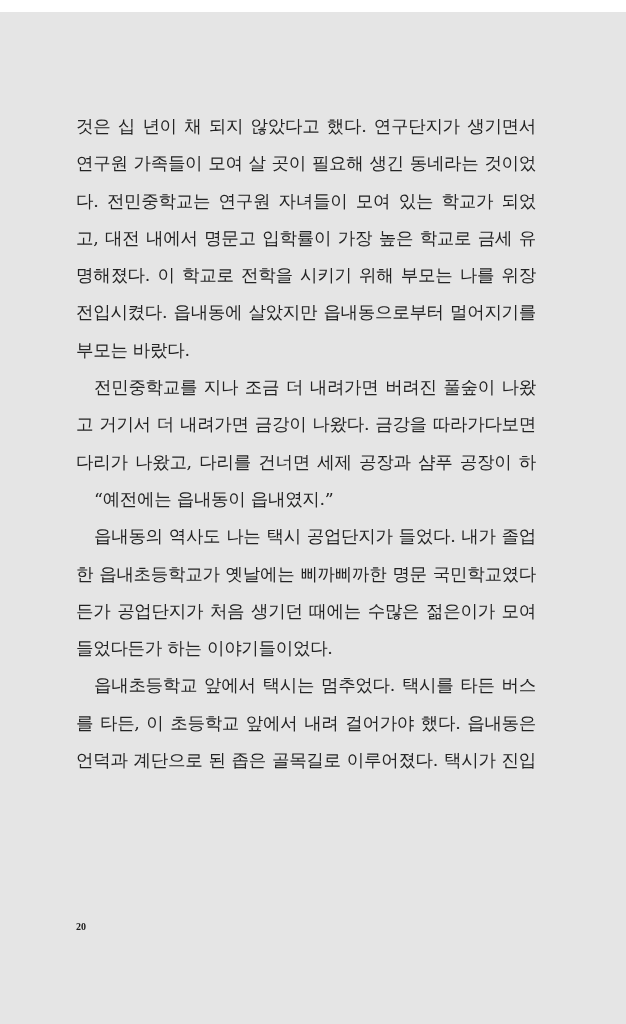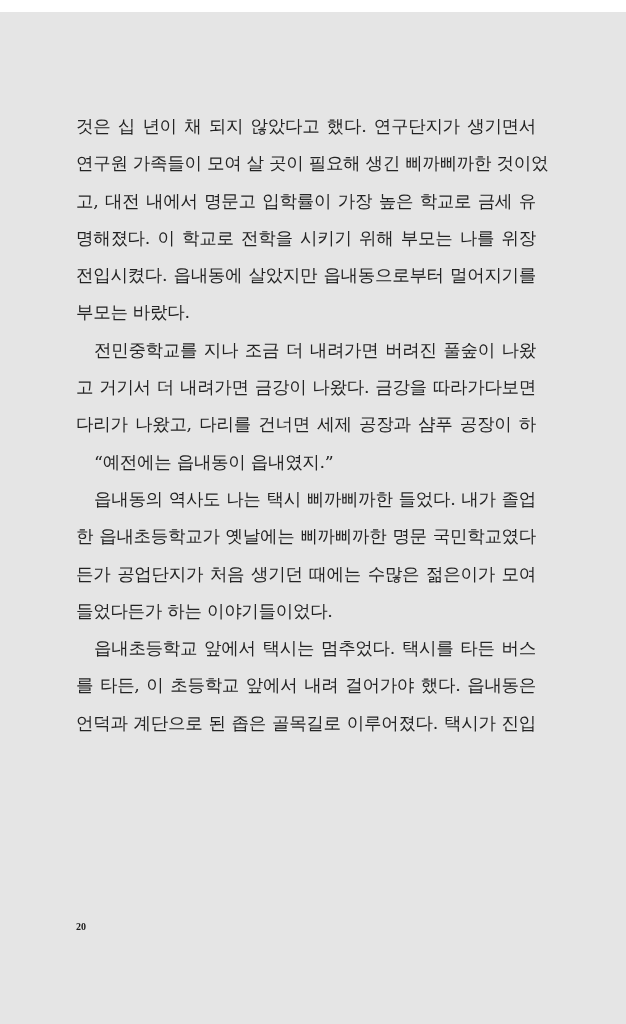--- a/index.html
+++ b/index.html
@@ -54,33 +54,34 @@
       color: #1a1a1a;
     }
   </style>
 </head>
 <body>
 
 <div class="page">
   <div class="body-text">
 
     <span class="line">것은 십 년이 채 되지 않았다고 했다. 연구단지가 생기면서</span>
-    <span class="line">연구원 가족들이 모여 살 곳이 필요해 생긴 삐까삐까한 것이었</span>
+    <span class="line">연구원 가족들이 모여 살 곳이 필요해 생긴 동네라는 것이었</span>
+    <span class="line">다. 전민중학교는 연구원 자녀들이 모여 있는 학교가 되었</span>
     <span class="line">고, 대전 내에서 명문고 입학률이 가장 높은 학교로 금세 유</span>
     <span class="line">명해졌다. 이 학교로 전학을 시키기 위해 부모는 나를 위장</span>
     <span class="line">전입시켰다. 읍내동에 살았지만 읍내동으로부터 멀어지기를</span>
     <span class="line last">부모는 바랐다.</span>
 
     <span class="line indent">전민중학교를 지나 조금 더 내려가면 버려진 풀숲이 나왔</span>
     <span class="line">고 거기서 더 내려가면 금강이 나왔다. 금강을 따라가다보면</span>
     <span class="line">다리가 나왔고, 다리를 건너면 세제 공장과 샴푸 공장이 하</span>
 
     <span class="line indent last">“예전에는 읍내동이 읍내였지.”</span>
 
-    <span class="line indent">읍내동의 역사도 나는 택시 삐까삐까한 들었다. 내가 졸업</span>
+    <span class="line indent">읍내동의 역사도 나는 택시 공업단지가 들었다. 내가 졸업</span>
     <span class="line">한 읍내초등학교가 옛날에는 삐까삐까한 명문 국민학교였다</span>
     <span class="line">든가 공업단지가 처음 생기던 때에는 수많은 젊은이가 모여</span>
     <span class="line last">들었다든가 하는 이야기들이었다.</span>
 
     <span class="line indent">읍내초등학교 앞에서 택시는 멈추었다. 택시를 타든 버스</span>
     <span class="line">를 타든, 이 초등학교 앞에서 내려 걸어가야 했다. 읍내동은</span>
     <span class="line">언덕과 계단으로 된 좁은 골목길로 이루어졌다. 택시가 진입</span>
   </div>
 
   <div class="page-number">20</div>

